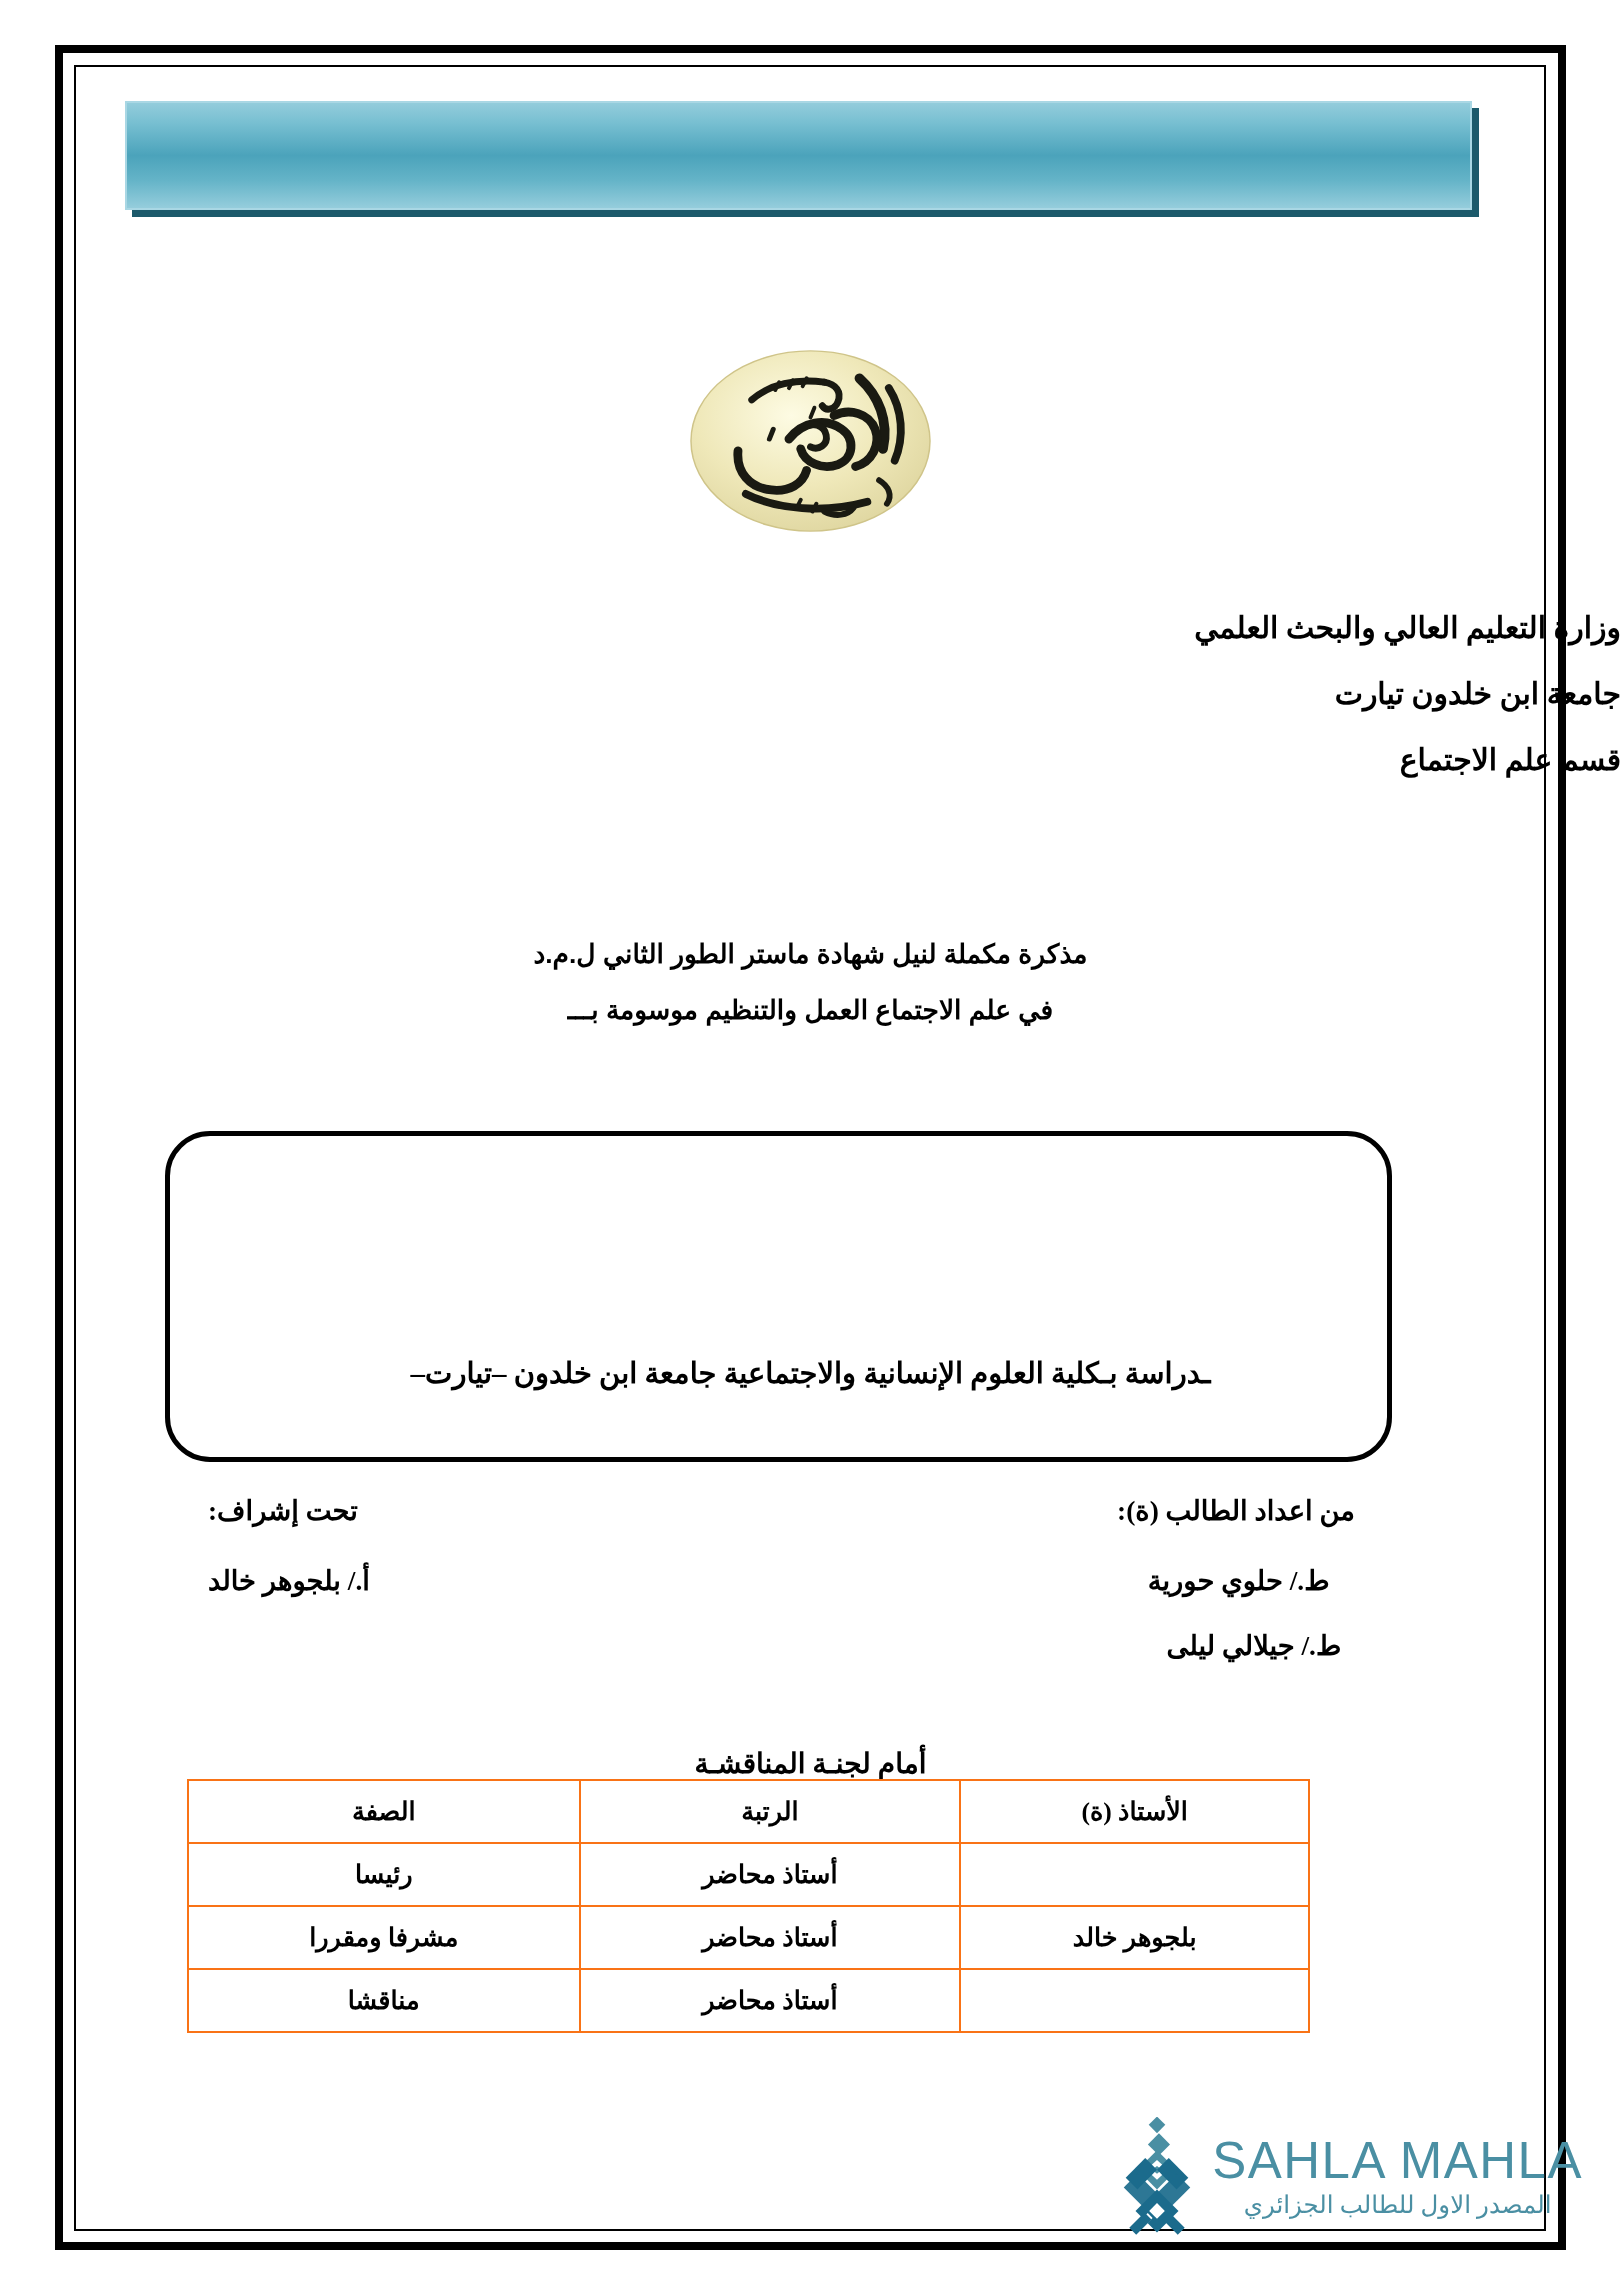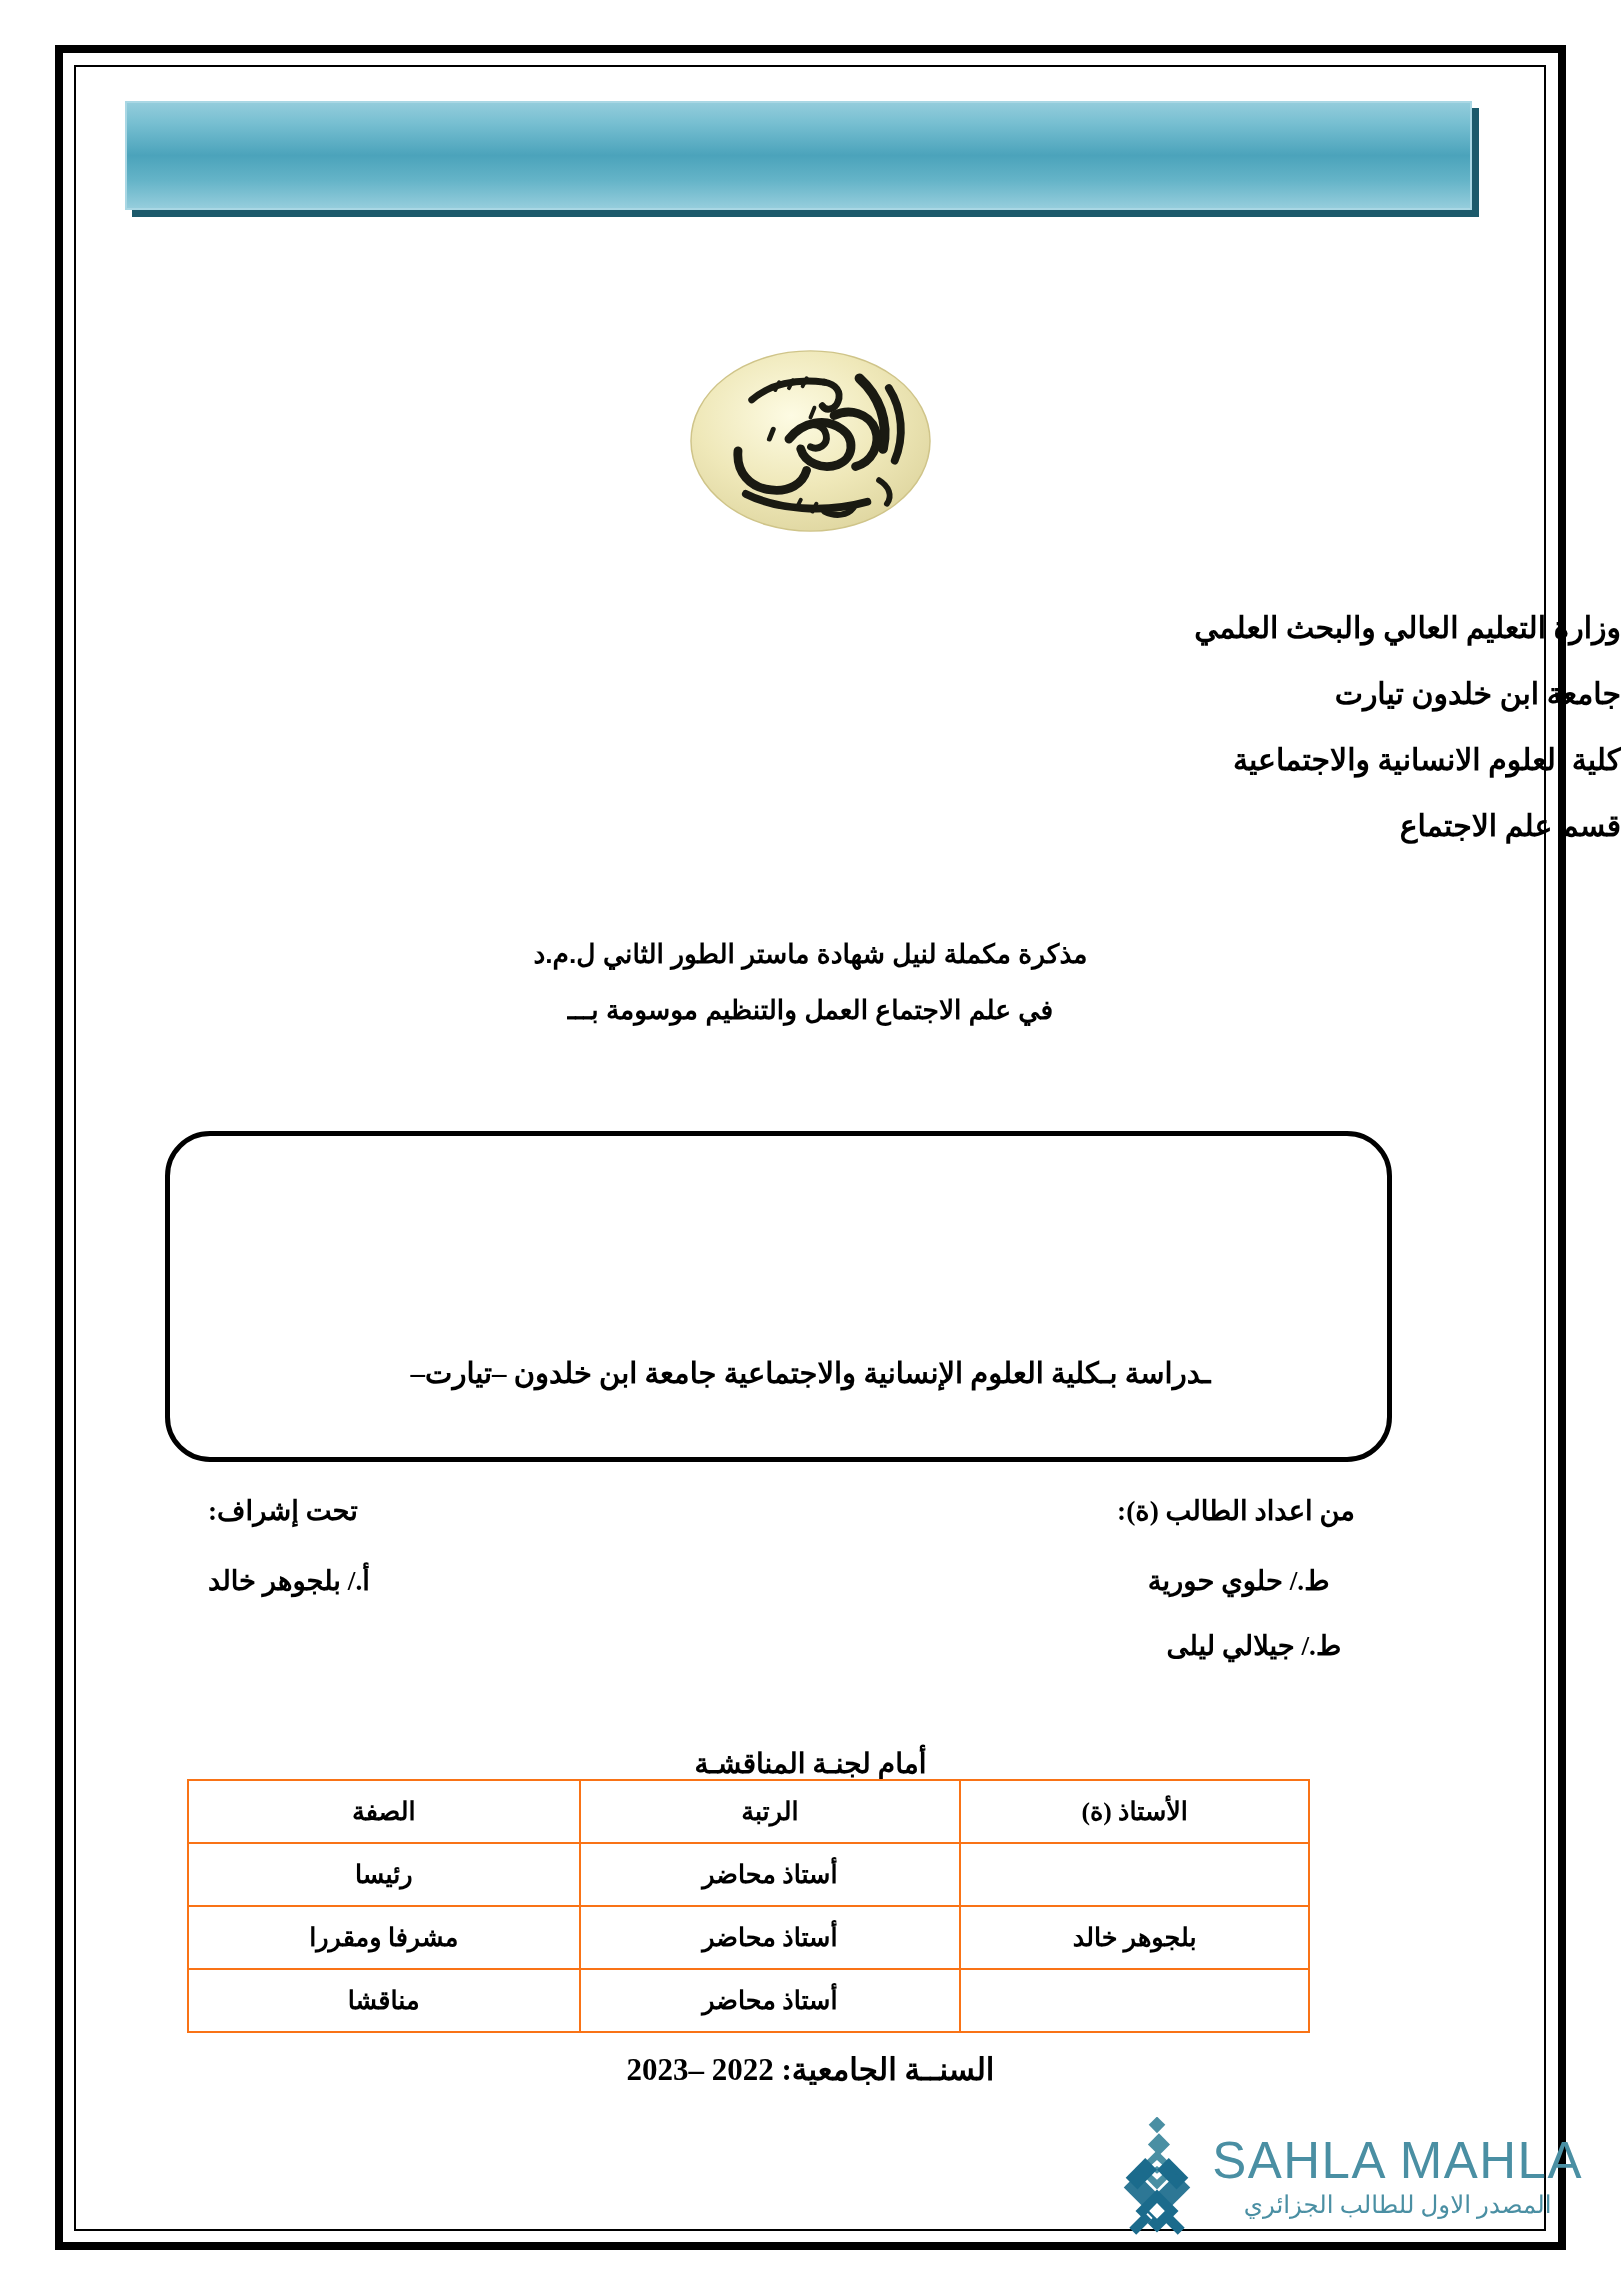--- a/index.html
+++ b/index.html
@@ -323,21 +323,20 @@
           <path d="M196 138 C206 144 210 154 204 162" stroke-width="6"></path>
           <path d="M188 112 L192 104" stroke-width="4"></path>
         </g>
       </svg>
     </div>
   </div>
 
   <div class="header-block">
     <div class="header-line">وزارة التعليم العالي والبحث العلمي</div>
     <div class="header-line">جامعة ابن خلدون تيارت</div>
-    <div class="header-line">كلية العلوم الانسانية والاجتماعية</div>
     <div class="header-line">قسم علم الاجتماع</div>
   </div>
 
   <div class="degree-block">
     <div class="degree-line">مذكرة مكملة لنيل شهادة ماستر الطور الثاني ل.م.د</div>
     <div class="degree-line">في علم الاجتماع العمل والتنظيم موسومة بـــ</div>
   </div>
 
   <div class="title-box"></div>
   <div class="title-sub">ـدراسة بـكلية العلوم الإنسانية والاجتماعية جامعة ابن خلدون –تيارت–</div>
@@ -376,21 +375,20 @@
         <td class="col-role">مشرفا ومقررا</td>
       </tr>
       <tr>
         <td class="col-prof"></td>
         <td class="col-rank">أستاذ محاضر</td>
         <td class="col-role">مناقشا</td>
       </tr>
     </tbody>
   </table>
 
-  <div class="academic-year">السنــة الجامعية: 2022 –2023</div>
 
   <div class="watermark">
     <div class="wm-text">
       <div class="wm-title">SAHLA MAHLA</div>
       <div class="wm-sub">المصدر الاول للطالب الجزائري</div>
     </div>
     <div class="wm-mark">
       <svg width="110" height="137" viewBox="0 0 112 140" xmlns="http://www.w3.org/2000/svg" aria-hidden="true">
         <g fill="#4a8fa3">
           <rect x="50" y="2" width="12" height="12" transform="rotate(45 56 8)"></rect>

